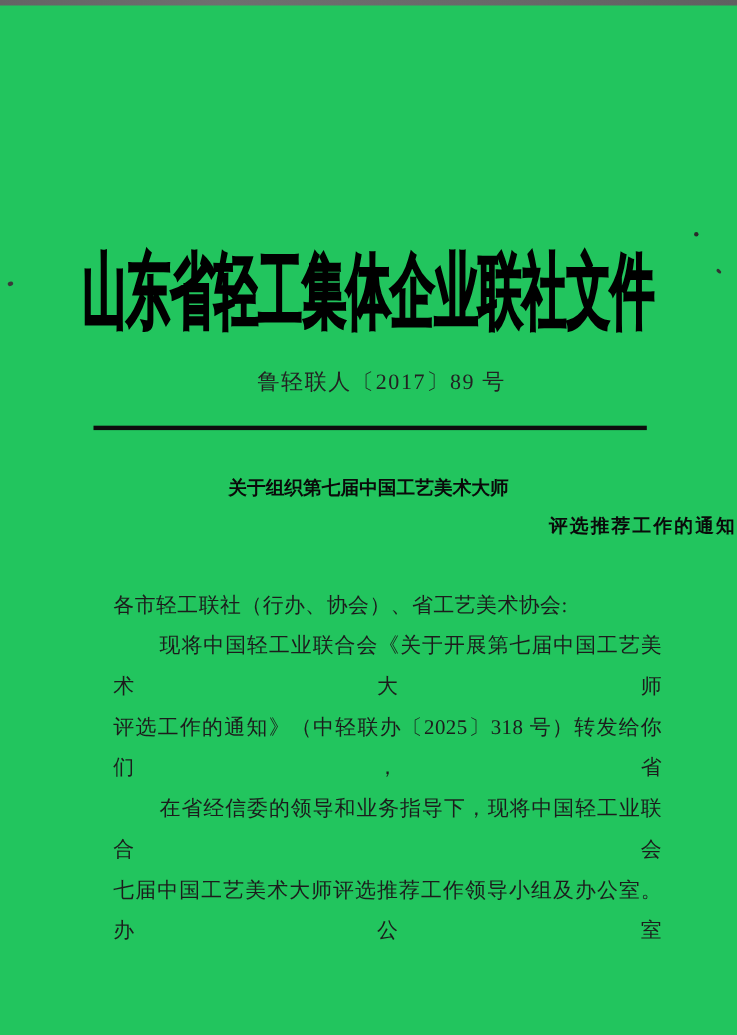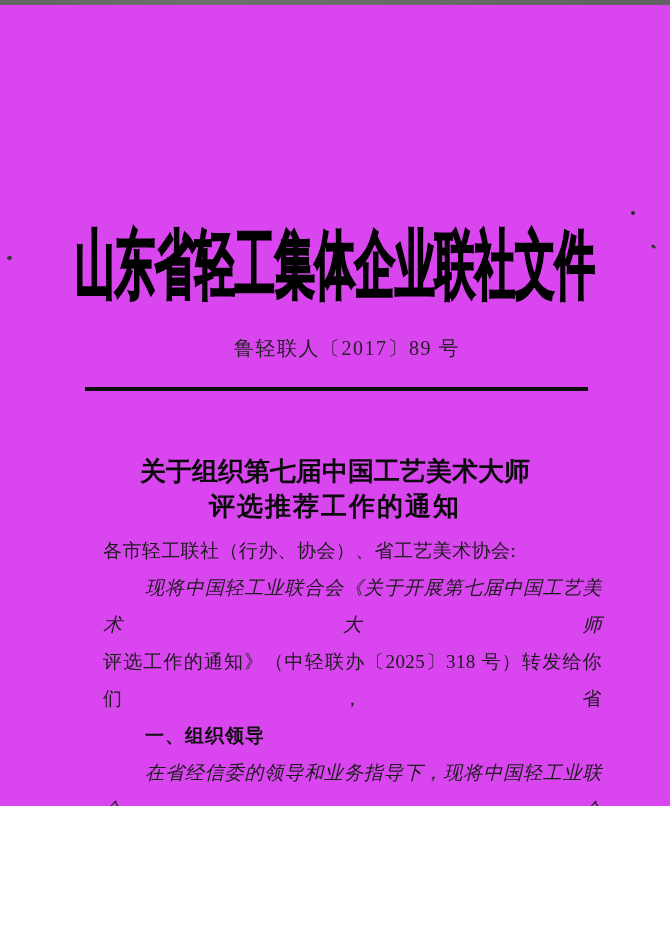--- a/index.html
+++ b/index.html
@@ -4,22 +4,22 @@
 <style>
   html, body {
     margin: 0;
     padding: 0;
     background: #ffffff;
     font-family: "Liberation Serif", "DejaVu Serif", serif;
   }
   .page {
     position: relative;
     width: 670px;
-    height: 806px;
-    background: #d946ef;
+    height: 941px;
+    background: #22c55e;
     overflow: hidden;
     color: #111;
   }
   
   .scan-bar {
     position: absolute;
     top: 0; left: 0;
     width: 670px; height: 5px;
     background: linear-gradient(90deg, #646464, #6f6f6f 30%, #686868 70%, #606060);
   }
@@ -52,43 +52,42 @@
     position: absolute;
     top: 387px; left: 85px;
     width: 503px; height: 4px;
     background: #0d0d0d;
   }
   .doc-title {
     position: absolute;
     top: 426px; left: 0; right: 0;
     text-align: center;
     font-weight: bold;
-    font-size: 26px;
+    font-size: 17px;
     line-height: 35px;
     color: #0a0a0a;
-    margin-top: 28px;
   }
-  .doc-title .t2 { letter-spacing: 2px; }
+  .doc-title .t2 { letter-spacing: 2px; text-align: right; }
   .body-block {
     position: absolute;
     top: 532px; left: 65px;
     width: 537px;
     font-size: 19px;
     line-height: 37px;
     color: #1c1c1c;
     letter-spacing: 0.4px;
   }
   .line { white-space: nowrap; margin-left: 38px; }
   .indent { padding-left: 42px; }
   .fill {
     white-space: normal;
     text-align: justify;
     text-align-last: justify;
   }
-  .fill.indent { padding-left: 0; text-indent: 42px; font-style: italic; }
+  .fill.indent { padding-left: 0; text-indent: 42px; }
   .heading {
     font-family: "Liberation Sans", "DejaVu Sans", sans-serif;
     font-weight: bold;
     color: #0e0e0e;
     letter-spacing: 1px;
   }
   
   .speck { position: absolute; background: #2a2a2a; border-radius: 50%; }
   .speck.s1 { left: 631px; top: 211px; width: 4px; height: 4px; }
   .speck.s2 { left: 651px; top: 245px; width: 5px; height: 3px; transform: rotate(40deg); background:#333; }
@@ -109,21 +108,20 @@
 
   <div class="doc-title">
     <div class="t1">关于组织第七届中国工艺美术大师</div>
     <div class="t2">评选推荐工作的通知</div>
   </div>
 
   <div class="body-block">
     <div class="line">各市轻工联社（行办、协会）、省工艺美术协会:</div>
     <div class="line fill indent">现将中国轻工业联合会《关于开展第七届中国工艺美术大师</div>
     <div class="line fill">评选工作的通知》（中轻联办〔2025〕318 号）转发给你们，省</div>
-    <div class="line heading indent">一、组织领导</div>
     <div class="line fill indent">在省经信委的领导和业务指导下，现将中国轻工业联合会</div>
     <div class="line fill">七届中国工艺美术大师评选推荐工作领导小组及办公室。办公室</div>
 
   </div>
 
   <div class="speck s1"></div>
   <div class="speck s2"></div>
   <div class="speck s3"></div>
 
 </div>

